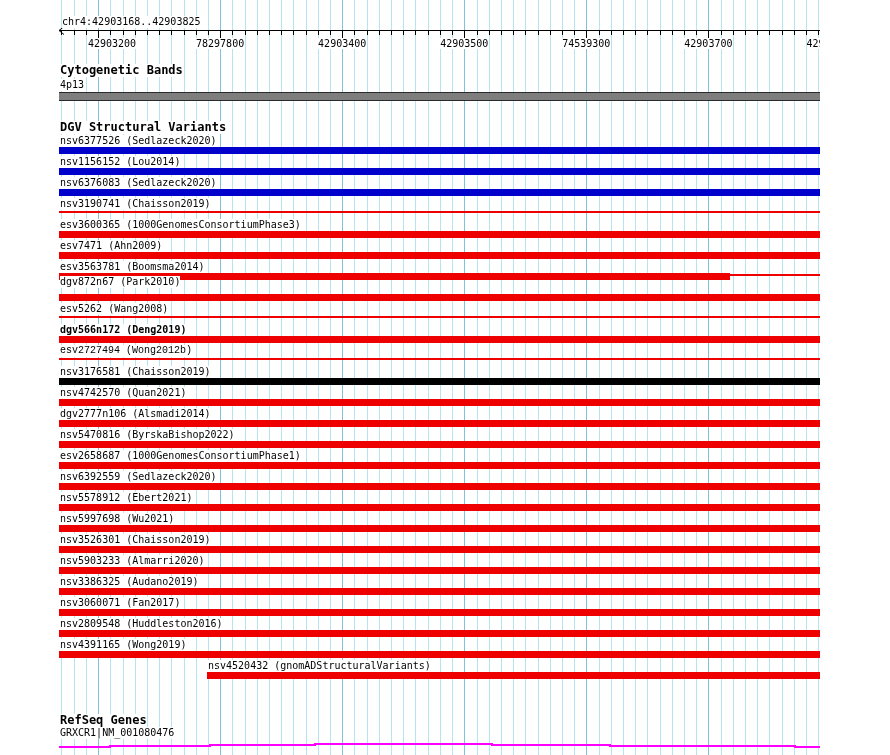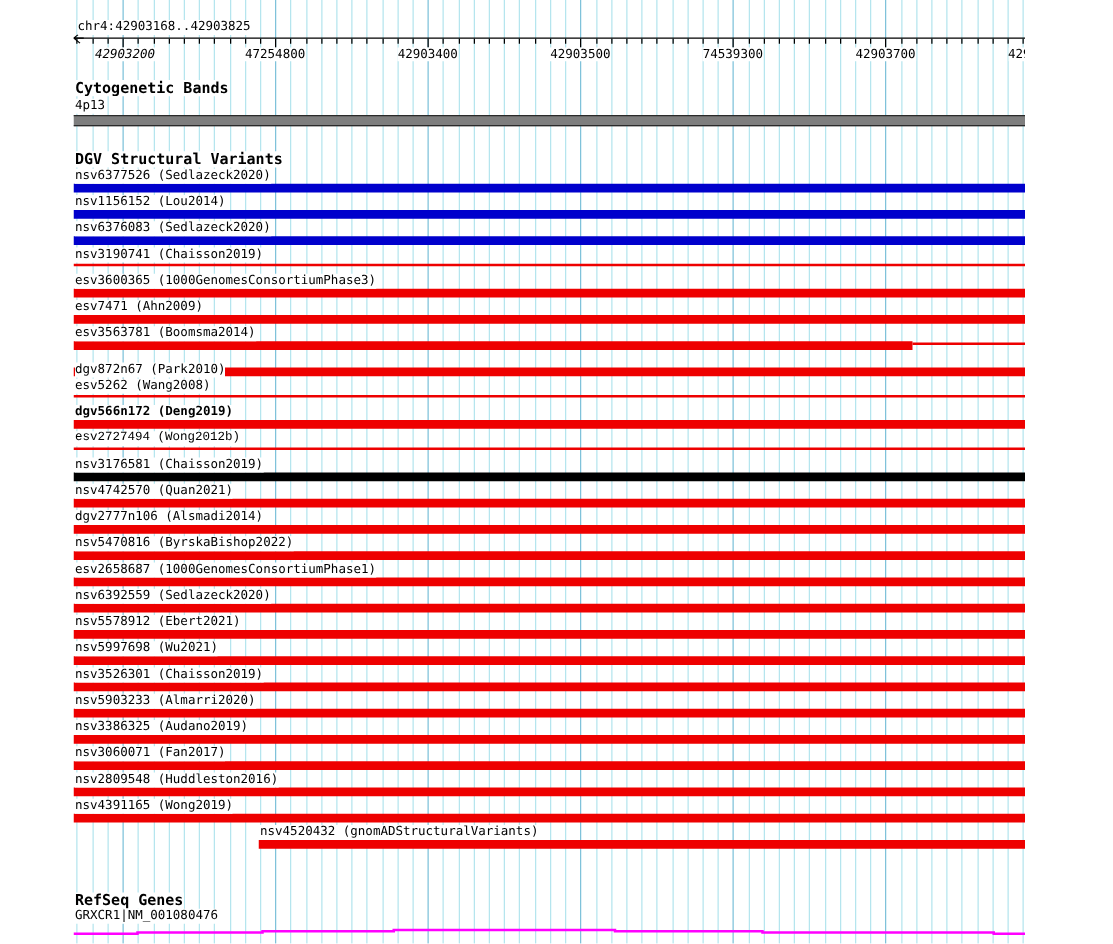--- a/index.html
+++ b/index.html
@@ -163,22 +163,22 @@
       <div class="tick" style="left: 745px; top: 31px; height: 4px;"></div>
       <div class="tick" style="left: 757.2px; top: 31px; height: 4px;"></div>
       <div class="tick" style="left: 769.4px; top: 31px; height: 4px;"></div>
       <div class="tick" style="left: 781.7px; top: 31px; height: 4px;"></div>
       <div class="tick" style="left: 793.9px; top: 31px; height: 4px;"></div>
       <div class="tick" style="left: 806.1px; top: 31px; height: 4px;"></div>
       <div class="tick" style="left: 818.3px; top: 31px; height: 4px;"></div>
       <div class="tick" style="left: 830.5px; top: 31px; height: 7px;"></div>
       <div class="tick" style="left: 842.7px; top: 31px; height: 4px;"></div>
       <div class="tick" style="left: 854.9px; top: 31px; height: 4px;"></div>
-      <div class="ticklab" style="left: 100px; top: 38px; font-style: italic;">42903200</div>
-      <div class="ticklab" style="left: 220.1px; top: 38px;">47254800</div>
+      <div class="ticklab" style="left: 112px; top: 38px;">42903200</div>
+      <div class="ticklab" style="left: 220.1px; top: 38px;">78297800</div>
       <div class="ticklab" style="left: 342.2px; top: 38px;">42903400</div>
       <div class="ticklab" style="left: 464.3px; top: 38px;">42903500</div>
       <div class="ticklab" style="left: 586.3px; top: 38px;">74539300</div>
       <div class="ticklab" style="left: 708.4px; top: 38px;">42903700</div>
       <div class="ticklab" style="left: 830.5px; top: 38px;">42903800</div>
     </div>
 
   <div class="hdr" style="left:60px;top:64px">Cytogenetic Bands</div>
   <div class="txt" style="left:60px;top:79px">4p13</div>
   <div id="cytoband-bar" style="background: rgb(126, 126, 126); border-top: 1px solid rgb(42, 42, 42); border-bottom: 1px solid rgb(42, 42, 42);"></div>
@@ -193,21 +193,21 @@
       <div class="bar" style="left: 59px; width: 802px; top: 189px; height: 7px; background: rgb(0, 0, 204);"></div>
       <div class="txt" style="left: 60px; top: 198px;">nsv3190741 (Chaisson2019)</div>
       <div class="bar" style="left: 59px; width: 802px; top: 211px; height: 2px; background: rgb(238, 0, 0);"></div>
       <div class="txt" style="left: 60px; top: 219px;">esv3600365 (1000GenomesConsortiumPhase3)</div>
       <div class="bar" style="left: 59px; width: 802px; top: 231px; height: 7px; background: rgb(238, 0, 0);"></div>
       <div class="txt" style="left: 60px; top: 240px;">esv7471 (Ahn2009)</div>
       <div class="bar" style="left: 59px; width: 802px; top: 252px; height: 7px; background: rgb(238, 0, 0);"></div>
       <div class="txt" style="left: 60px; top: 261px;">esv3563781 (Boomsma2014)</div>
       <div class="bar" style="left: 59px; width: 671px; top: 273px; height: 7px; background: rgb(238, 0, 0);"></div>
       <div class="bar" style="left: 730px; width: 131px; top: 274px; height: 2px; background: rgb(238, 0, 0);"></div>
-      <div class="txt" style="left: 60px; top: 290px;">dgv872n67 (Park2010)</div>
+      <div class="txt" style="left: 60px; top: 276px;">dgv872n67 (Park2010)</div>
       <div class="bar" style="left: 59px; width: 802px; top: 294px; height: 7px; background: rgb(238, 0, 0);"></div>
       <div class="txt" style="left: 60px; top: 303px;">esv5262 (Wang2008)</div>
       <div class="bar" style="left: 59px; width: 802px; top: 316px; height: 2px; background: rgb(238, 0, 0);"></div>
       <div class="txt" style="left: 60px; top: 324px; font-weight: bold;">dgv566n172 (Deng2019)</div>
       <div class="bar" style="left: 59px; width: 802px; top: 336px; height: 7px; background: rgb(238, 0, 0);"></div>
       <div class="txt" style="left: 60px; top: 345px; font-family: Liberation Mono, monospace;">esv2727494 (Wong2012b)</div>
       <div class="bar" style="left: 59px; width: 802px; top: 358px; height: 2px; background: rgb(238, 0, 0);"></div>
       <div class="txt" style="left: 60px; top: 366px;">nsv3176581 (Chaisson2019)</div>
       <div class="bar" style="left: 59px; width: 802px; top: 378px; height: 7px; background: rgb(0, 0, 0);"></div>
       <div class="txt" style="left: 60px; top: 387px;">nsv4742570 (Quan2021)</div>

